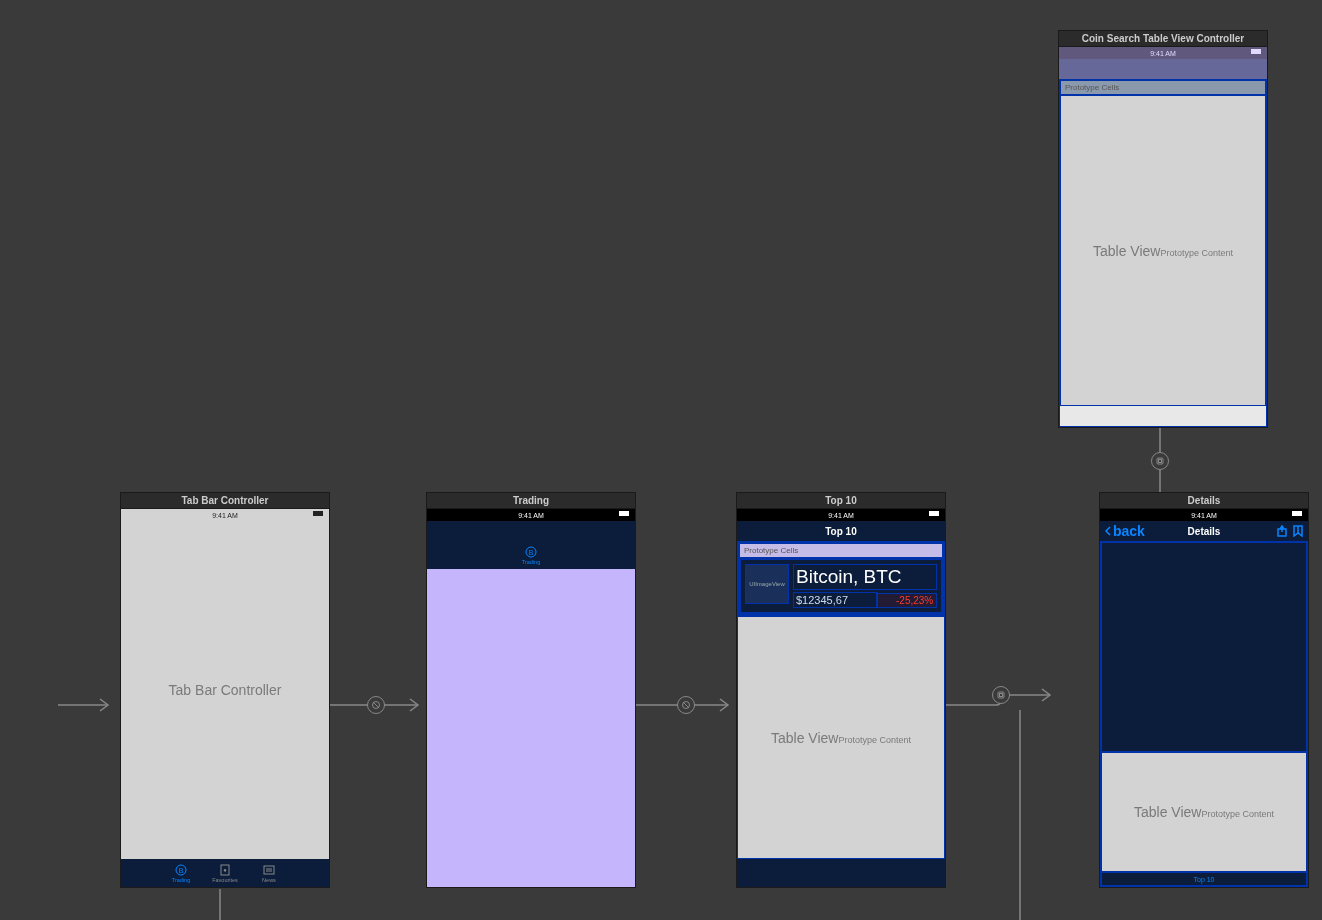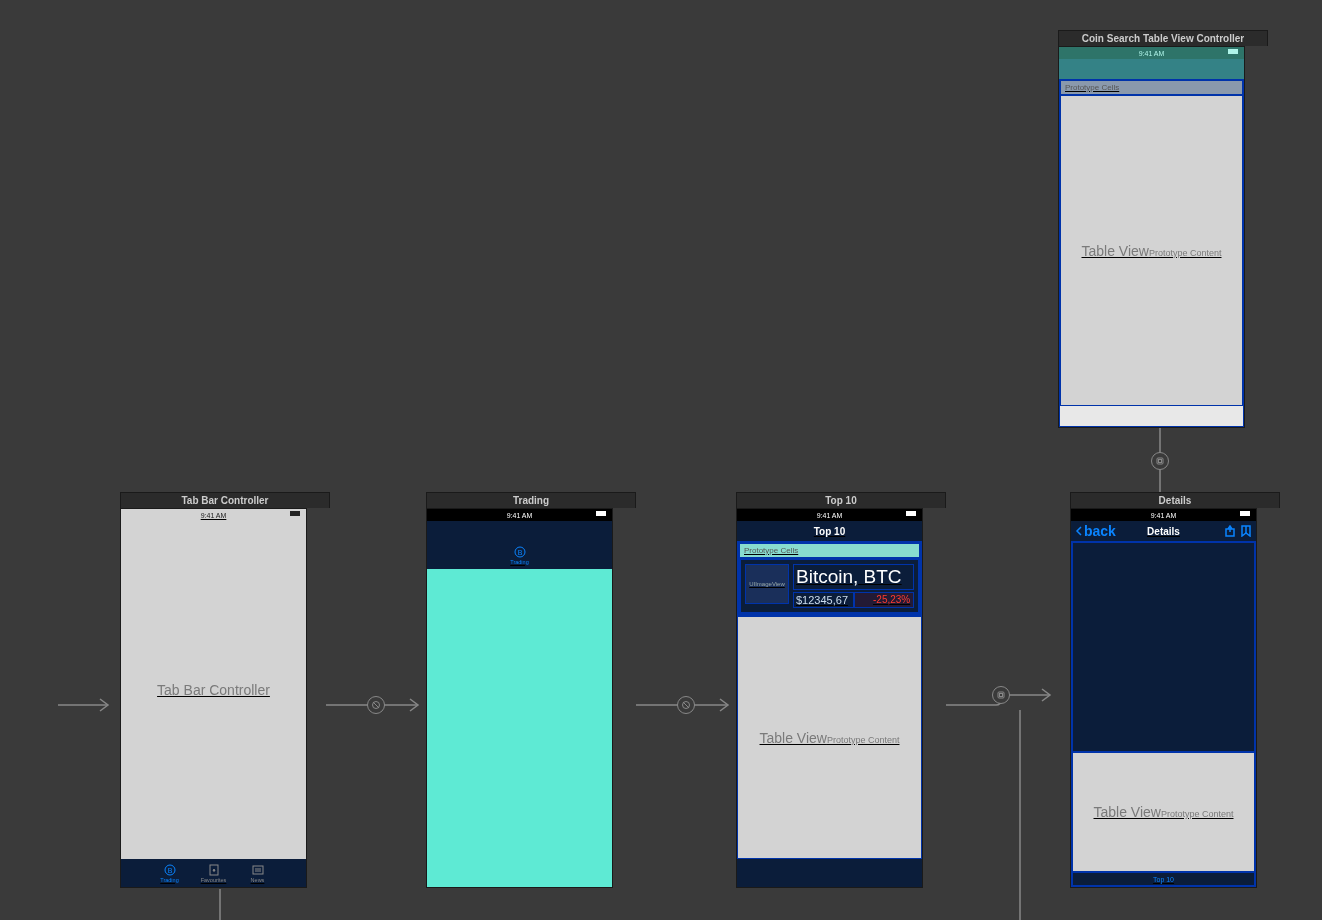--- a/index.html
+++ b/index.html
@@ -22,28 +22,27 @@
     color: #ccc;
     font-size: 10px;
     font-weight: 600;
     text-align: center;
     height: 16px;
     line-height: 16px;
     border: 1px solid #1a1a1a;
     border-bottom: none;
   }
   .phone {
-    width: 187px;
+    width: 210px;
     height: 380px;
-    background: #5eead4;
+    background: #c4b5fd;
     border: 1px solid #1a1a1a;
     position: relative;
     display: flex;
     flex-direction: column;
-    text-decoration: underline;
   }
   .status-bar {
     height: 12px;
     background: #000;
     color: #fff;
     font-size: 7px;
     display: flex;
     justify-content: center;
     align-items: center;
     position: relative;
@@ -139,21 +138,21 @@
     display: flex; align-items: center; justify-content: center;
   }
   .proto-texts { flex: 1; display: flex; flex-direction: column; gap: 2px; }
   .proto-name {
     border: 1px solid #0033aa;
     color: #fff;
     font-size: 19px;
     font-weight: 500;
     padding: 1px 2px;
   }
-  .proto-row2 { display: flex; gap: 0; }
+  .proto-row2 { display: flex; gap: 0; align-items: flex-end; }
   .proto-price {
     flex: 1;
     border: 1px solid #0033aa;
     color: #cde;
     font-size: 11px;
     padding: 1px 2px;
   }
   .proto-pct {
     width: 60px;
     border: 1px solid #0033aa;
@@ -379,21 +378,21 @@
       </div>
       <div class="table-remainder">
         <div class="placeholder-title">Table View</div>
         <div class="placeholder-sub">Prototype Content</div>
       </div>
     </div>
     <div class="tab-bar"></div>
   </div>
 </div>
 
-<div class="scene" style="left:1070px; top:492px;">
+<div class="scene" style="left:1099px; top:492px;">
   <div class="scene-header">Details</div>
   <div class="phone">
     <div class="status-bar">
       <span>9:41 AM</span>
       <span class="battery"></span>
     </div>
     <div class="nav-bar">
       <div class="nav-back">
         <svg width="8" height="10" viewBox="0 0 8 10">
               <polyline points="6,1 2,5 6,9" fill="none" stroke="#0a84ff" stroke-width="1.5"></polyline>

